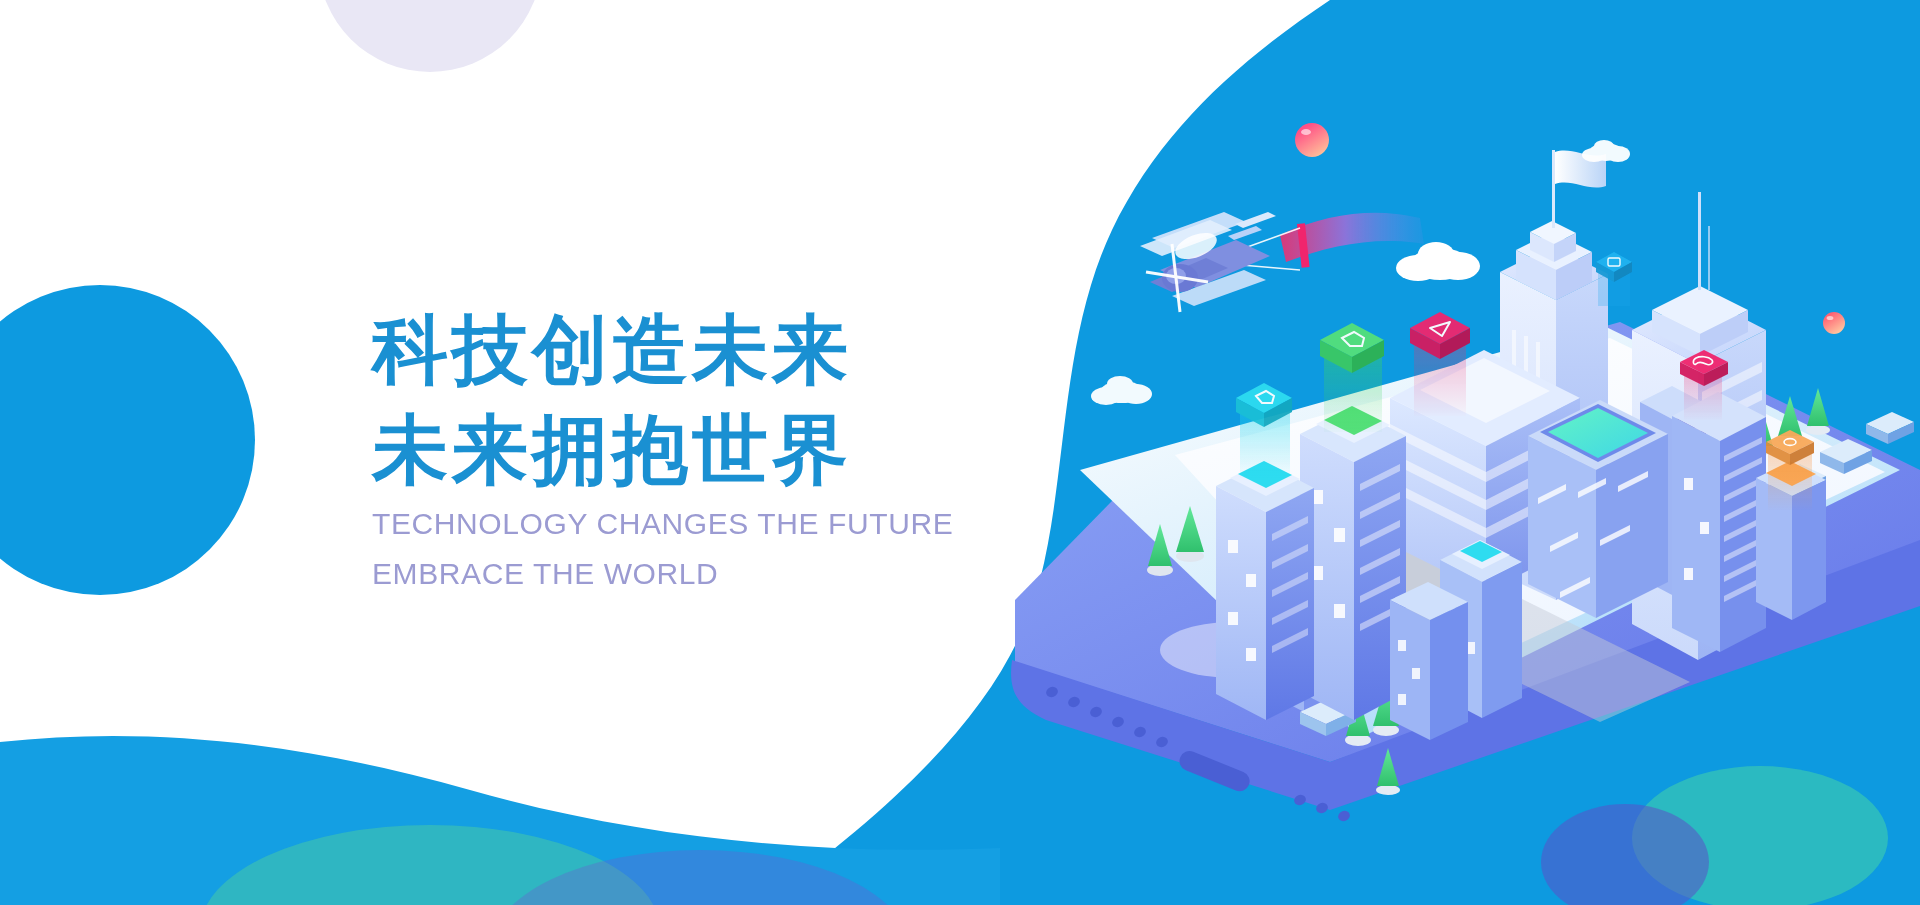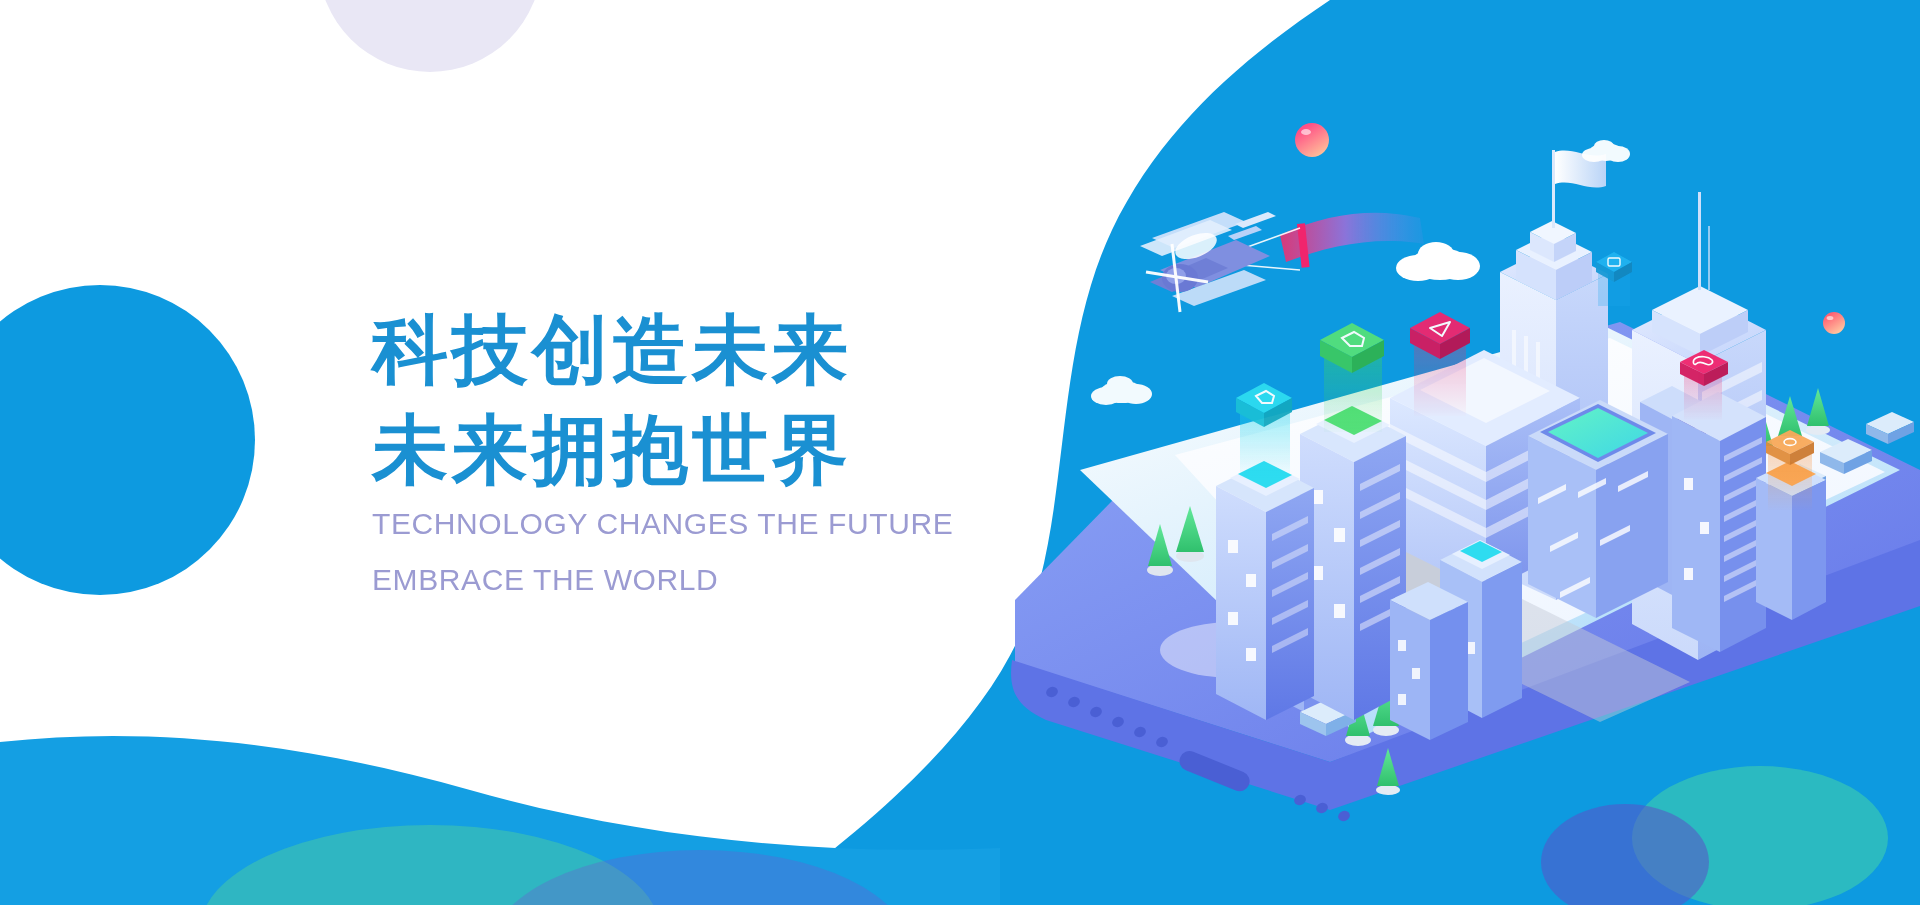--- a/index.html
+++ b/index.html
@@ -517,16 +517,16 @@
       <ellipse cx="1760" cy="838" rx="128" ry="72" fill="#38c6b4" opacity="0.72"></ellipse>
       <ellipse cx="1625" cy="862" rx="84" ry="58" fill="#5b52c9" opacity="0.55"></ellipse>
 
     </g>
   </svg>
 
   <div class="copy">
     <div class="headline">科技创造未来</div>
     <div class="headline">未来拥抱世界</div>
     <div class="subline">TECHNOLOGY CHANGES THE FUTURE</div>
-    <div class="subline" style="margin-top:10px">EMBRACE THE WORLD</div>
+    <div class="subline" style="margin-top:4px">EMBRACE THE WORLD</div>
   </div>
 
 </div>
 
 </body></html>

